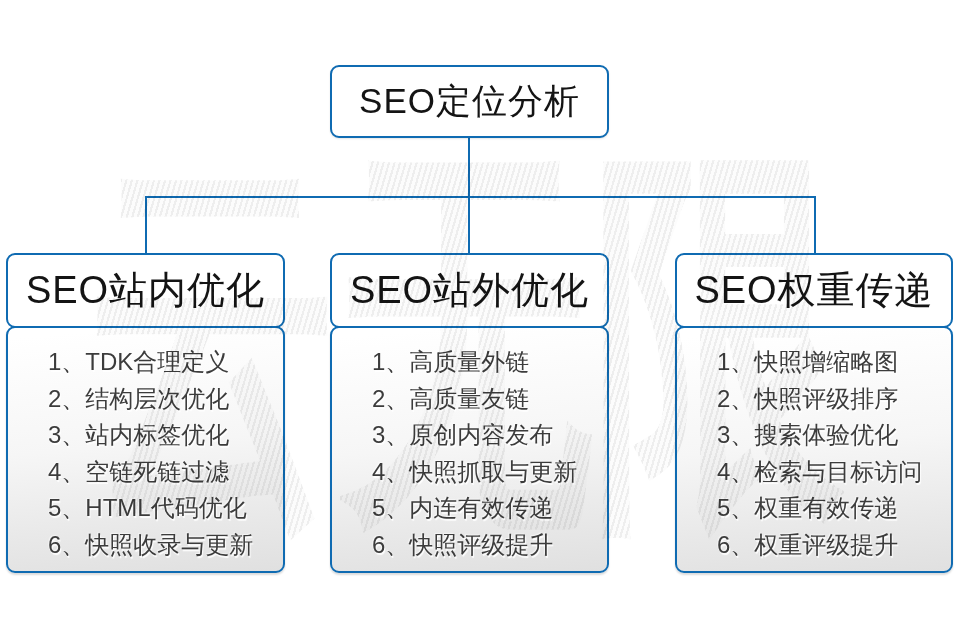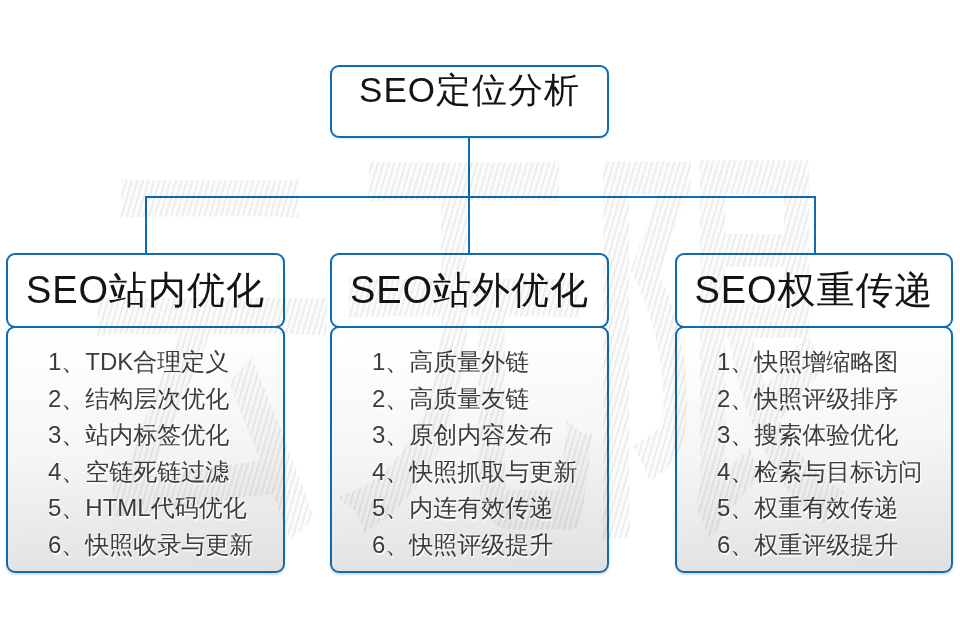--- a/index.html
+++ b/index.html
@@ -24,21 +24,21 @@
   #line-drop-mid    { left: 468px; top: 196px; height: 58px; }
   #line-drop-right  { left: 814px; top: 196px; height: 58px; }
 
   
   .root-box {
     position: absolute;
     left: 330px; top: 65px; width: 279px; height: 73px;
     background: #ffffff;
     border: 2px solid #0f6bb2;
     border-radius: 9px;
-    display: flex; justify-content: center;
+    display: flex; align-items: center; justify-content: center;
     font-size: 35px; color: #141414; letter-spacing: 1px;
     box-shadow: 0 1px 2px rgba(0,0,0,0.10);
     z-index: 2;
   }
 
   
   .column { position: absolute; top: 253px; width: 279px; z-index: 2; }
   #column-onsite  { left: 6px; }
   #column-offsite { left: 330px; }
   #column-weight  { left: 675px; width: 278px; }

